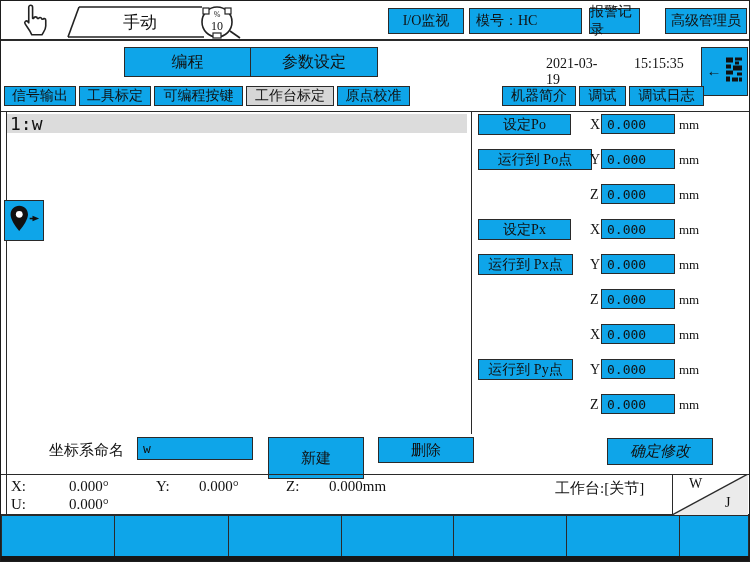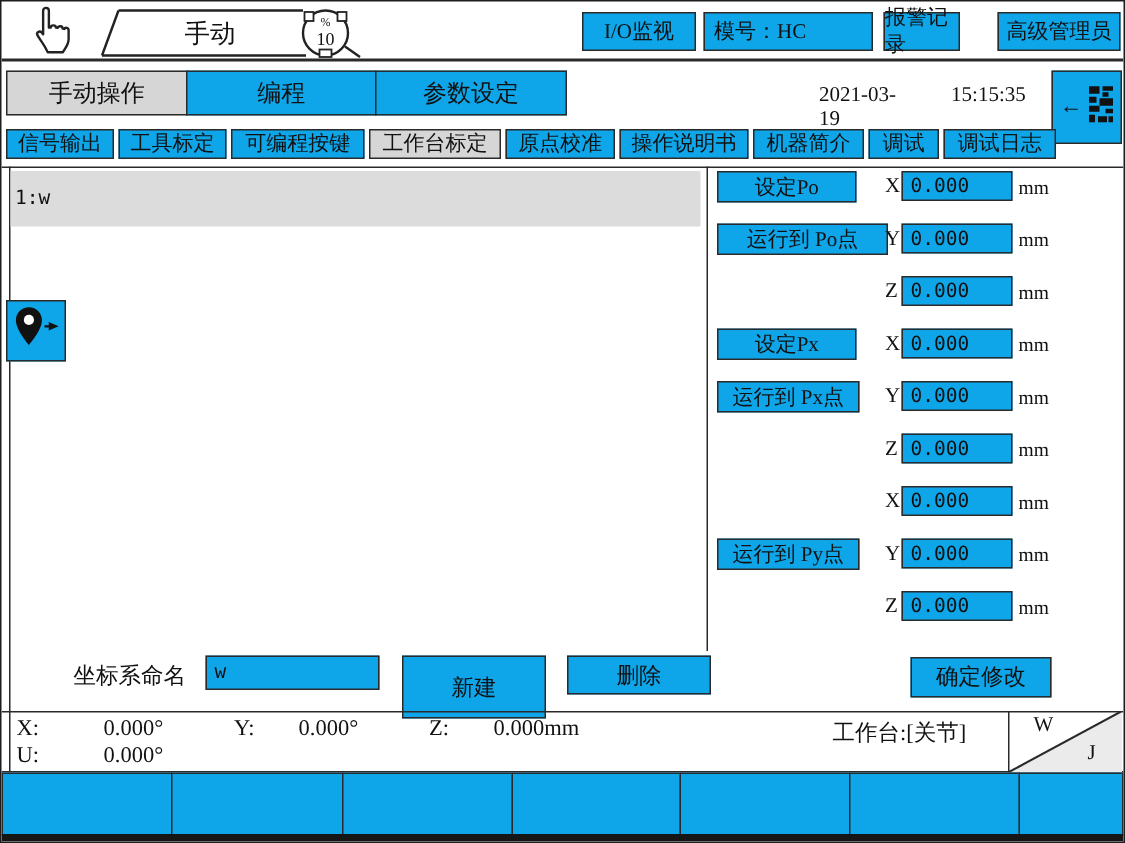--- a/index.html
+++ b/index.html
@@ -55,21 +55,20 @@
     </svg>
   </span>
 
   <div class="box btn fs14" style="left:387px;top:7px;width:76px;height:26px;">I/O监视</div>
   <div class="box fs14 leftpad" style="left:468px;top:7px;width:113px;height:26px;">模号：HC</div>
   <div class="box btn fs14" style="left:588px;top:7px;width:51px;height:26px;">报警记录</div>
   <div class="box btn fs14" style="left:664px;top:7px;width:82px;height:26px;">高级管理员</div>
 
   <div class="hline" style="left:0;top:38px;width:748px;height:2px;"></div>
 
-  <div class="box btn fs16 sel" style="left:3px;top:46px;width:121px;height:30px;">手动操作</div>
   <div class="box btn fs16" style="left:123px;top:46px;width:127px;height:30px;">编程</div>
   <div class="box btn fs16" style="left:249px;top:46px;width:128px;height:30px;">参数设定</div>
 
   <div class="abs fs14" style="left:545px;top:55px;display:flex;gap:24px;">
     <span>2021-03-19</span>
     <span>15:15:35</span>
     <span>星期五</span>
   </div>
 
   <div class="box" style="left:700px;top:46px;width:47px;height:49px;">
@@ -90,32 +89,31 @@
         </g>
       </svg>
     </span>
   </div>
 
   <div class="box btn fs14" style="left:3px;top:85px;width:72px;height:20px;">信号输出</div>
   <div class="box btn fs14" style="left:78px;top:85px;width:72px;height:20px;">工具标定</div>
   <div class="box btn fs14" style="left:153px;top:85px;width:89px;height:20px;">可编程按键</div>
   <div class="box btn fs14 sel" style="left:245px;top:85px;width:88px;height:20px;">工作台标定</div>
   <div class="box btn fs14" style="left:336px;top:85px;width:73px;height:20px;">原点校准</div>
-  <div class="box btn fs14" style="left:412px;top:85px;width:86px;height:20px;">操作说明书</div>
   <div class="box btn fs14" style="left:501px;top:85px;width:74px;height:20px;">机器简介</div>
   <div class="box btn fs14" style="left:578px;top:85px;width:47px;height:20px;">调试</div>
   <div class="box btn fs14" style="left:628px;top:85px;width:75px;height:20px;">调试日志</div>
 
   <div class="hline" style="left:0;top:110px;width:748px;"></div>
 
   <div class="vline" style="left:5px;top:110px;height:404px;"></div>
   <div class="vline" style="left:470px;top:110px;height:323px;"></div>
 
-  <div class="abs mono" style="left:6px;top:113px;width:460px;height:37px;background:#dcdcdc;
-       display:flex;align-items:center;padding-left:3px;box-sizing:border-box;font-size:13px;">1:w</div>
+  <div class="abs mono" style="left:6px;top:113px;width:460px;height:19px;background:#dcdcdc;
+       display:flex;align-items:center;padding-left:3px;box-sizing:border-box;font-size:18px;">1:w</div>
 
   <div class="box btn" style="left:3px;top:199px;width:40px;height:41px;">
     <span>
       <svg width="34" height="34" viewBox="0 0 36 36">
         <path d="M13,4 c-5.2,0 -9.2,4 -9.2,9.2 c0,7 9.2,17.5 9.2,17.5 s9.2,-10.5 9.2,-17.5
                  c0,-5.2 -4,-9.2 -9.2,-9.2 z" fill="#111"></path>
         <circle cx="13" cy="13" r="3.6" fill="#fff"></circle>
         <path d="M24,17.5 h4" stroke="#111" stroke-width="1.6"></path>
         <polygon points="27,14.5 34,17.5 27,20.5" fill="#111"></polygon>
       </svg>
@@ -160,21 +158,21 @@
   <span class="abs fs13" style="left:678px;top:361px;">mm</span>
 
   <span class="abs fs14" style="left:589px;top:396px;">Z</span>
   <div class="box valuebox" style="left:600px;top:393px;width:74px;height:20px;">0.000</div>
   <span class="abs fs13" style="left:678px;top:396px;">mm</span>
 
   <span class="abs fs15" style="left:48px;top:440px;">坐标系命名</span>
   <div class="box valuebox" style="left:136px;top:436px;width:116px;height:23px;">w</div>
   <div class="box btn fs15" style="left:267px;top:436px;width:96px;height:42px;">新建</div>
   <div class="box btn fs15" style="left:377px;top:436px;width:96px;height:26px;">删除</div>
-  <div class="box btn fs15" style="left:606px;top:437px;width:94px;height:27px;">确定修改</div>
+  <div class="box btn fs15" style="left:606px;top:437px;width:106px;height:27px;font-style:italic;">确定修改</div>
 
   <div class="hline" style="left:0;top:473px;width:748px;"></div>
   <div class="hline" style="left:0;top:513px;width:748px;"></div>
 
   <span class="abs statuslabel" style="left:10px;top:477px;">X:</span>
   <span class="abs statusval" style="left:68px;top:477px;">0.000°</span>
   <span class="abs statuslabel" style="left:155px;top:477px;">Y:</span>
   <span class="abs statusval" style="left:198px;top:477px;">0.000°</span>
   <span class="abs statuslabel" style="left:285px;top:477px;">Z:</span>
   <span class="abs statusval" style="left:328px;top:477px;">0.000mm</span>

